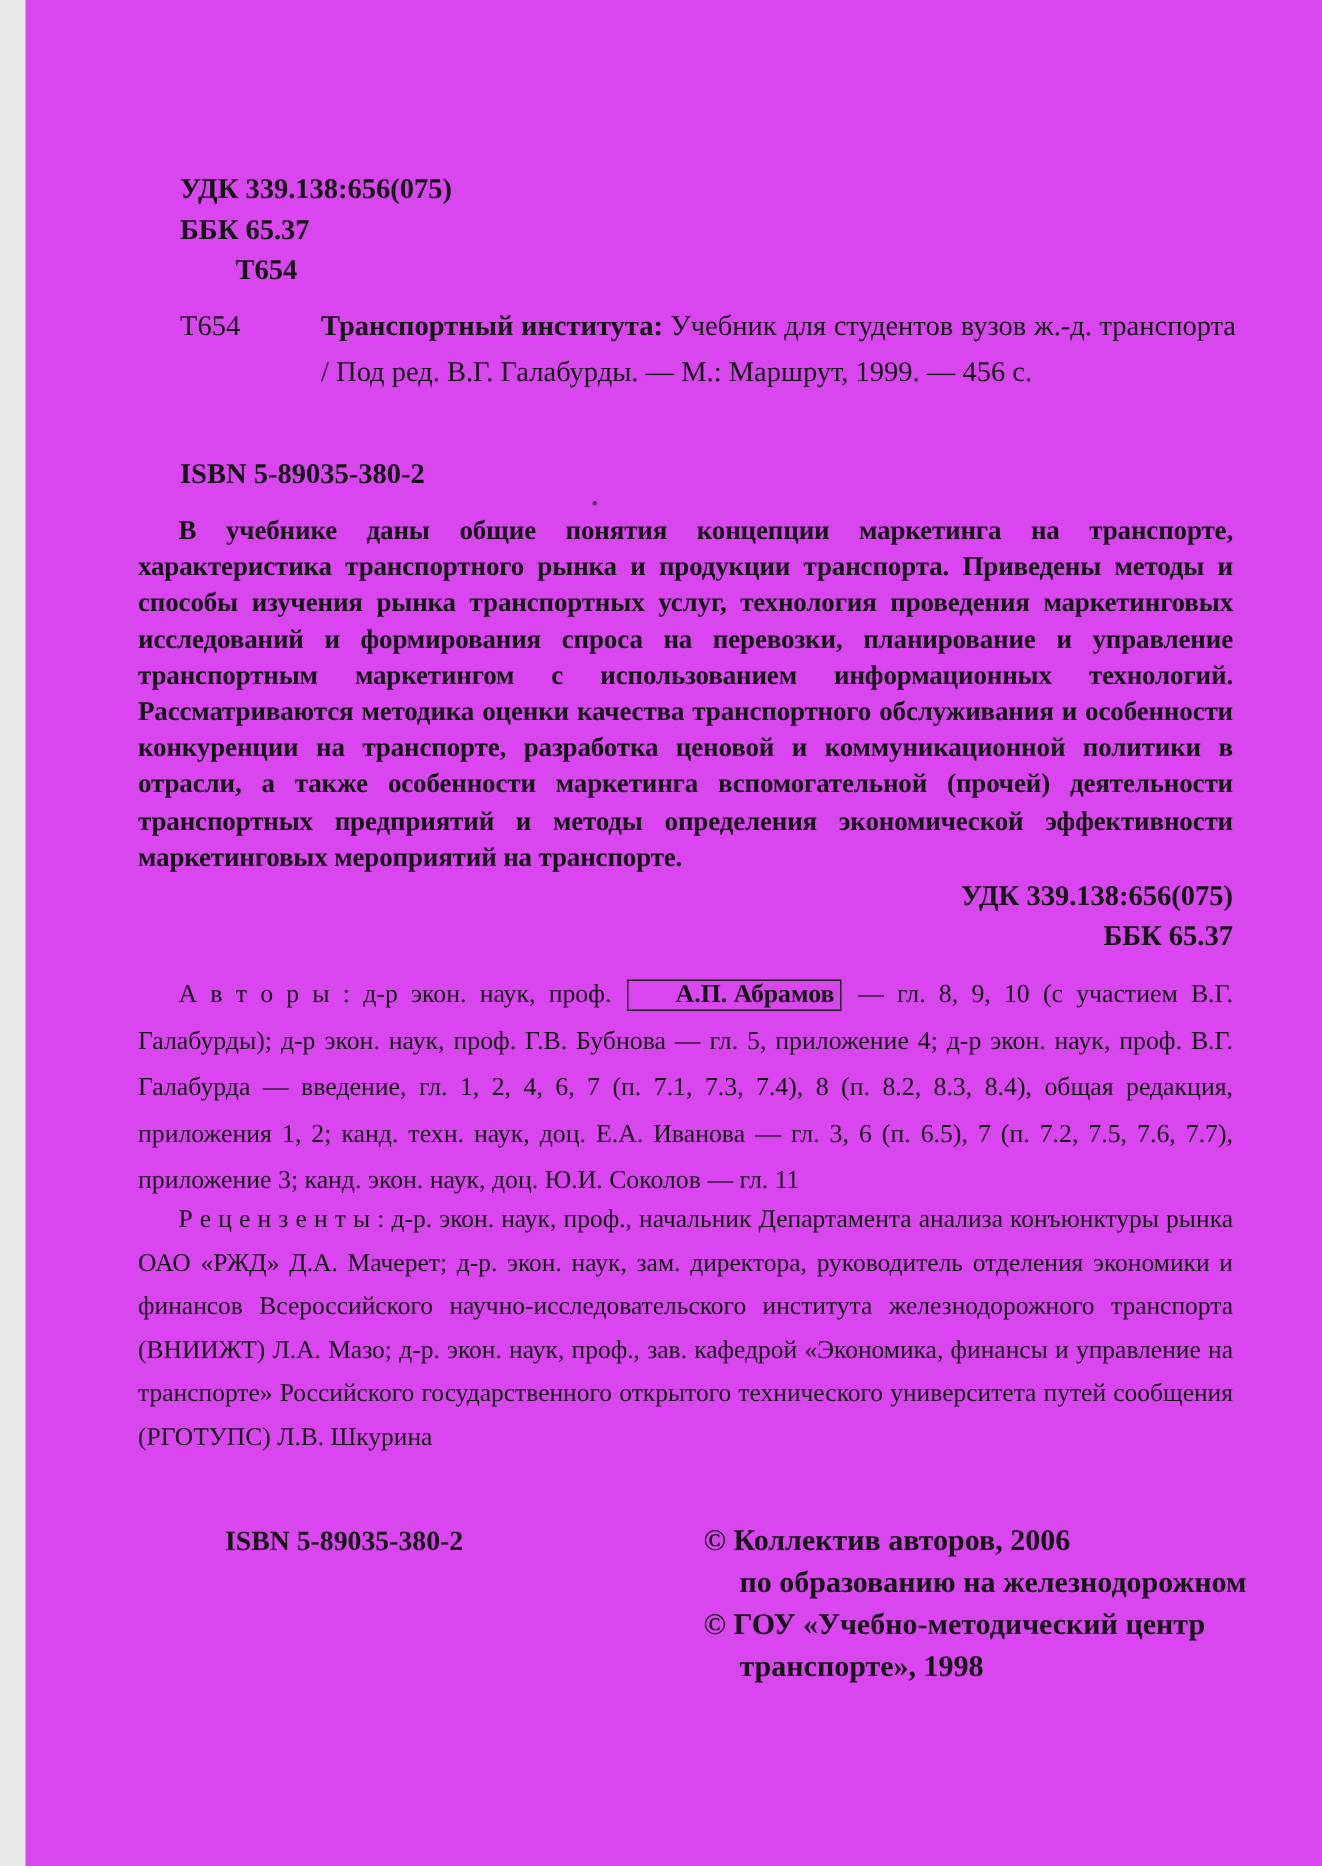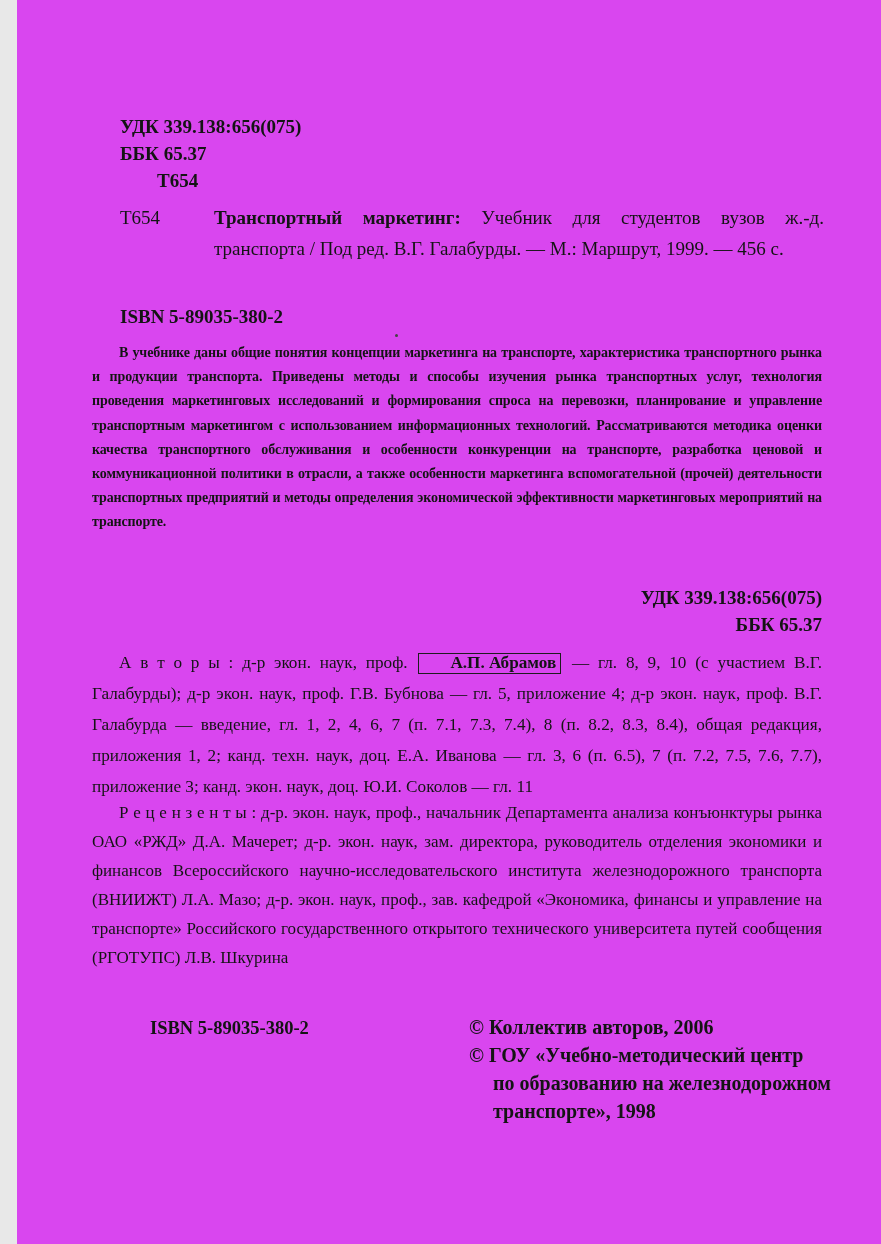--- a/index.html
+++ b/index.html
@@ -15,21 +15,21 @@
   .abs{position:absolute;}
   .codes-top{left:103px;top:113px;font-size:19px;font-weight:700;line-height:27px;}
   .codes-top .shift{padding-left:37px;}
   .entry-code{left:103px;top:207px;font-size:19px;font-weight:400;}
   .entry-text{left:197px;top:203px;width:610px;font-size:19px;line-height:30.5px;text-align:justify;}
   .entry-text .title{font-weight:700;}
   .isbn-top{left:103px;top:306px;font-size:19px;font-weight:700;}
   .speck{left:378px;top:334px;width:3px;height:3px;background:#444;border-radius:50%;}
   .annotation{
     left:75px;top:341px;width:730px;
-    font-size:14px;font-weight:700;line-height:24.2px;
+    font-size:18px;font-weight:700;line-height:24.2px;
     text-align:justify;text-indent:27px;
     letter-spacing:-0.1px;
   }
   .udk-right{left:400px;top:584px;width:405px;text-align:right;font-size:19px;font-weight:700;line-height:27px;}
   .authors{
     left:75px;top:647px;width:730px;
     font-size:17.2px;line-height:31px;
     text-align:justify;text-indent:27px;
   }
   .reviewers{
@@ -55,39 +55,39 @@
 <div class="page">
 
   <div class="abs codes-top">
     <div>УДК 339.138:656(075)</div>
     <div>ББК 65.37</div>
     <div class="shift">Т654</div>
   </div>
 
   <div class="abs entry-code">Т654</div>
 
-  <div class="abs entry-text"><span class="title">Транспортный маркетинг:</span><span> Учебник для студентов вузов ж.-д. транспорта / Под ред. В.Г. Галабурды. — М.: Маршрут, 1999. — 456 с.</span></div>
+  <div class="abs entry-text"><span class="title">Транспортный института:</span><span> Учебник для студентов вузов ж.-д. транспорта / Под ред. В.Г. Галабурды. — М.: Маршрут, 1999. — 456 с.</span></div>
 
   <div class="abs isbn-top">ISBN 5-89035-380-2</div>
 
   <div class="abs speck"></div>
 
   <div class="abs annotation">В учебнике даны общие понятия концепции маркетинга на транспорте, характеристика транспортного рынка и продукции транспорта. Приведены методы и способы изучения рынка транспортных услуг, технология проведения маркетинговых исследований и формирования спроса на перевозки, планирование и управление транспортным маркетингом с использованием информационных технологий. Рассматриваются методика оценки качества транспортного обслуживания и особенности конкуренции на транспорте, разработка ценовой и коммуникационной политики в отрасли, а также особенности маркетинга вспомогательной (прочей) деятельности транспортных предприятий и методы определения экономической эффективности маркетинговых мероприятий на транспорте.</div>
 
   <div class="abs udk-right">
     <div>УДК 339.138:656(075)</div>
     <div>ББК 65.37</div>
   </div>
 
   <div class="abs authors"><span>А в т о р ы :</span><span> д-р экон. наук, проф. </span><span class="name-boxed">А.П. Абрамов</span><span> — гл. 8, 9, 10 (с участием В.Г. Галабурды); д-р экон. наук, проф. </span><span class="name-italic">Г.В. Бубнова</span><span> — гл. 5, приложение 4; д-р экон. наук, проф. </span><span class="name-italic">В.Г. Галабурда</span><span> — введение, гл. 1, 2, 4, 6, 7 (п. 7.1, 7.3, 7.4), 8 (п. 8.2, 8.3, 8.4), общая редакция, приложения 1, 2; канд. техн. наук, доц. </span><span class="name-italic">Е.А. Иванова</span><span> — гл. 3, 6 (п. 6.5), 7 (п. 7.2, 7.5, 7.6, 7.7), приложение 3; канд. экон. наук, доц. </span><span class="name-italic">Ю.И. Соколов</span><span> — гл. 11</span></div>
 
   <div class="abs reviewers"><span>Р е ц е н з е н т ы :</span><span> д-р. экон. наук, проф., начальник Департамента анализа конъюнктуры рынка ОАО «РЖД» </span><span class="name-italic">Д.А. Мачерет</span><span>; д-р. экон. наук, зам. директора, руководитель отделения экономики и финансов Всероссийского научно-исследовательского института железнодорожного транспорта (ВНИИЖТ) </span><span class="name-italic">Л.А. Мазо</span><span>; д-р. экон. наук, проф., зав. кафедрой «Экономика, финансы и управление на транспорте» Российского государственного открытого технического университета путей сообщения (РГОТУПС) </span><span class="name-italic">Л.В. Шкурина</span></div>
 
   <div class="abs isbn-bottom">ISBN 5-89035-380-2</div>
 
   <div class="abs copyright">
     <div class="line">© Коллектив авторов, 2006</div>
+    <div class="line indent">по образованию на железнодорожном</div>
     <div class="line">© ГОУ «Учебно-методический центр</div>
-    <div class="line indent">по образованию на железнодорожном</div>
     <div class="line indent">транспорте», 1998</div>
   </div>
 
 </div>
 
 </body></html>

